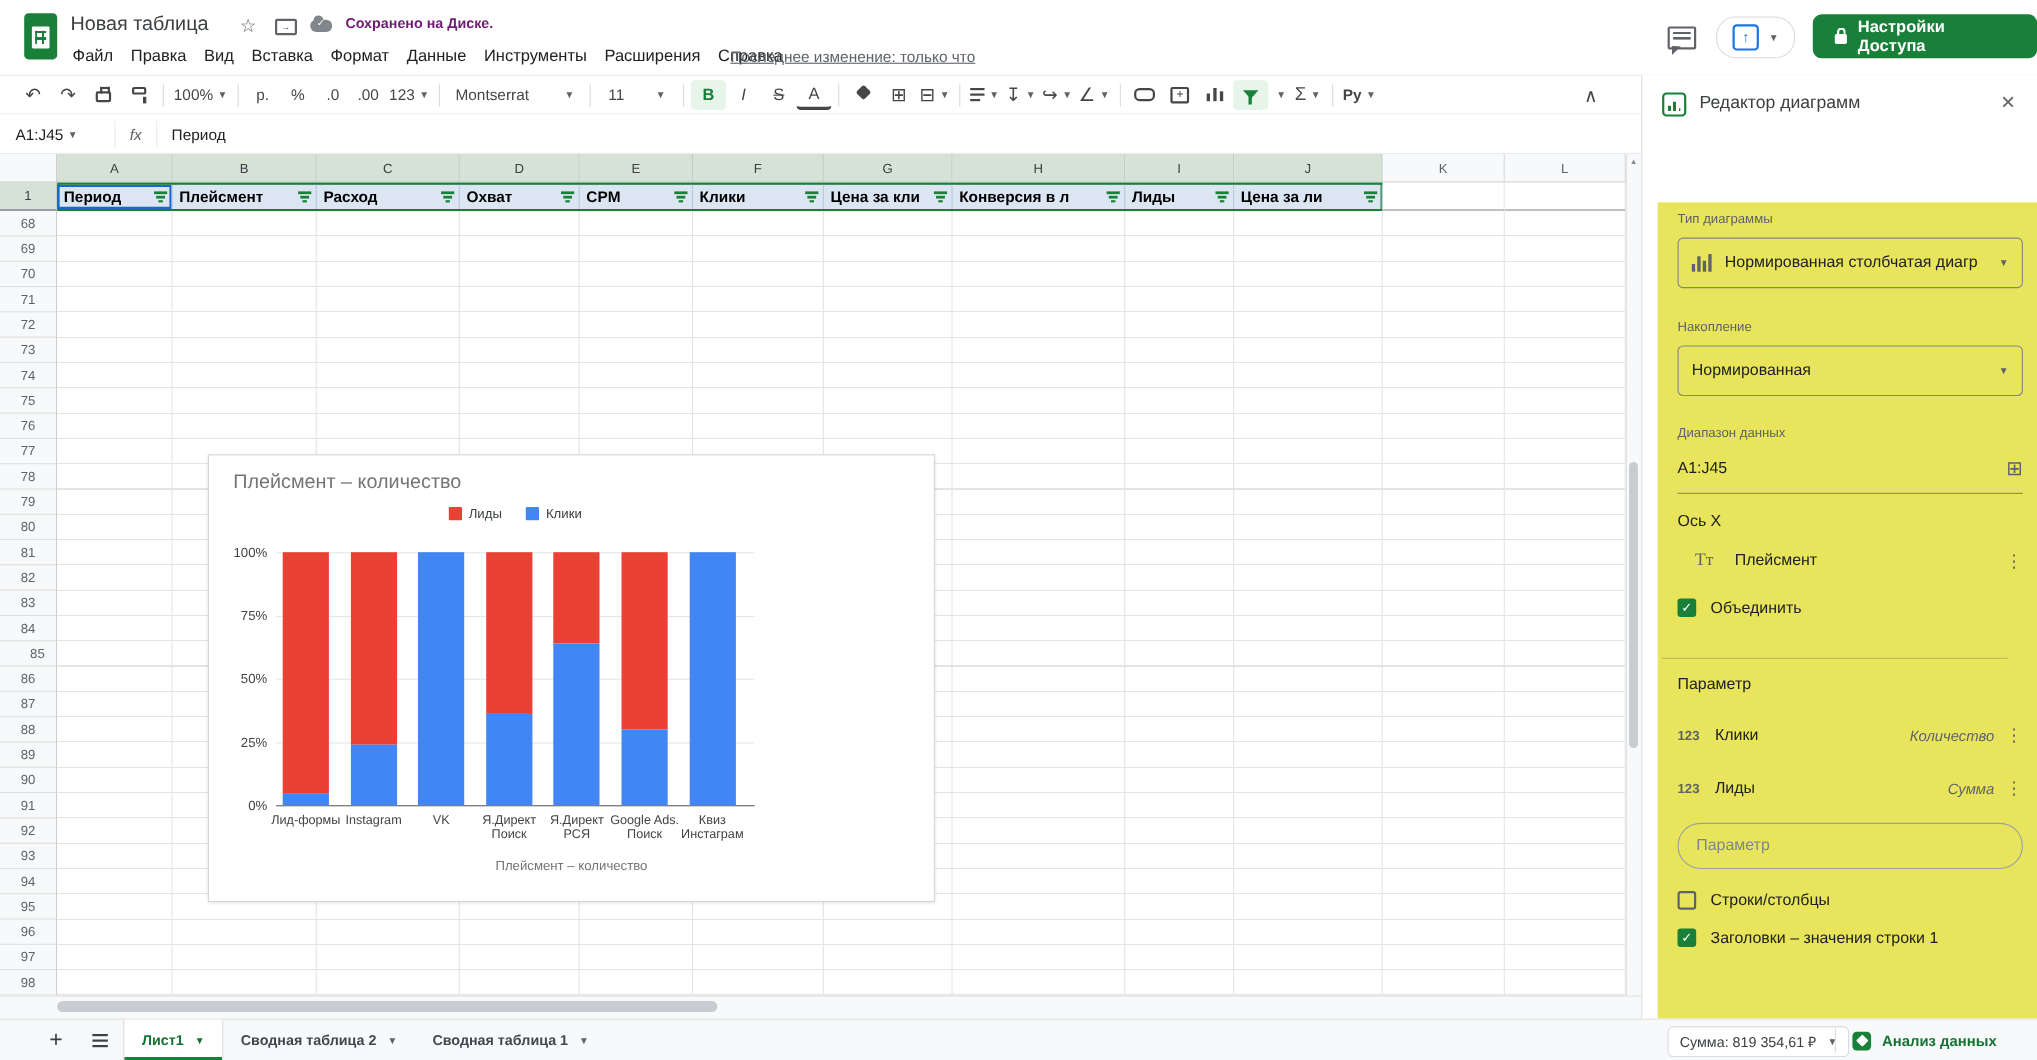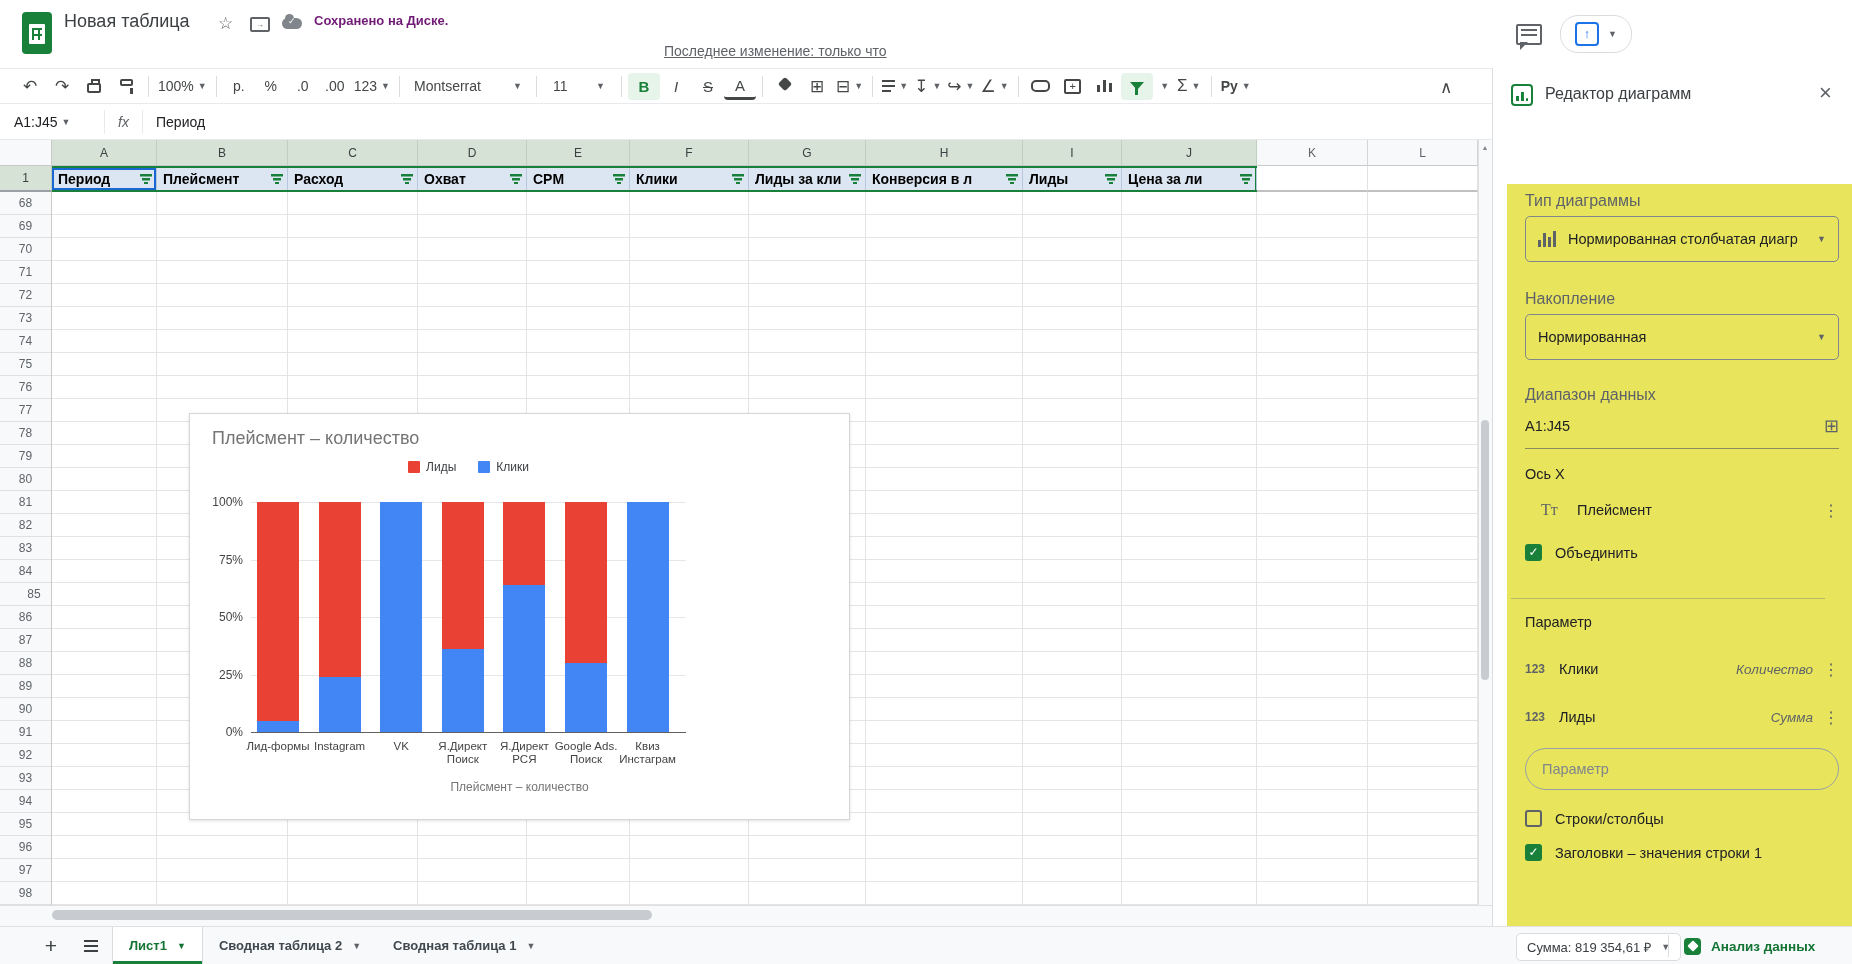--- a/index.html
+++ b/index.html
@@ -106,21 +106,21 @@
   .p-ic{left:18px;top:16px;width:22px;height:22px;border:2px solid #188038;border-radius:4px;box-sizing:border-box;}
   .p-ic::after{content:"";position:absolute;left:3px;right:3px;bottom:3px;height:9px;background:
      linear-gradient(90deg,#188038 0 3px,transparent 3px 5px,#188038 5px 8px,transparent 8px 10px,#188038 10px 13px);
      -webkit-mask:linear-gradient(0deg,#000 0 100%);clip-path:polygon(0 45%,33% 45%,33% 0,66% 0,66% 70%,100% 70%,100% 100%,0 100%);}
   #panel-title{left:52px;top:17px;font-size:16px;color:#3c4043;}
   #panel-close{left:326px;top:12px;font-size:22px;color:#5f6368;}
   #ptabs{left:0;top:44px;width:360px;height:68px;border-bottom:1px solid #dadce0;box-sizing:border-box;}
   .ptab{position:absolute;top:24px;font-size:14.5px;}
   #ptab-underline{left:34px;top:65px;width:130px;height:3px;background:#188038;border-radius:2px 2px 0 0;}
   #yellow{left:14px;top:116px;width:346px;height:742px;background:#e8e55c;}
-  .ylabel{position:absolute;left:32px;font-size:16px;color:#5f6368;}
+  .ylabel{position:absolute;left:32px;font-size:12px;color:#5f6368;}
   .ydrop{position:absolute;left:32px;width:314px;height:46px;border:1px solid #80868b;border-radius:5px;box-sizing:border-box;display:flex;align-items:center;padding:0 12px;font-size:14.5px;color:#202124;}
   .ydrop .txt{overflow:hidden;white-space:nowrap;flex:1;}
   .ic-colbars{display:flex;align-items:flex-end;gap:2px;margin-right:12px;flex:none;}
   .ic-colbars i{display:block;width:3px;background:#5f6368;}
   .sechead{position:absolute;left:32px;font-size:14.5px;color:#202124;font-weight:bold;}
   .dots{position:absolute;right:16px;font-size:16px;color:#5f6368;letter-spacing:0;}
   .cb{position:absolute;left:32px;width:17px;height:17px;border-radius:3px;box-sizing:border-box;}
   .cb.on{background:#188038;color:#fff;font-size:12px;text-align:center;line-height:17px;}
   .cb.off{border:2px solid #5f6368;}
   .cblabel{position:absolute;left:62px;font-size:14.5px;color:#202124;}
@@ -155,29 +155,44 @@
 
   <div id="topbar" class="abs">
     <div class="logo abs"></div>
     <div id="doc-title" class="abs">Новая таблица</div>
     <div class="abs tb-ic" style="left:218px;">☆</div>
     <div class="abs tb-ic" style="left:250px;top:17px;width:16px;height:11px;border:2px solid #5f6368;border-radius:2px;font-size:8px;text-align:center;line-height:11px;">→</div>
     <div class="abs" style="left:282px;top:18px;">
         <span class="ic-cloud" style="display:block;"></span>
       </div>
     <div id="saved-text" class="abs">Сохранено на Диске.</div>
+    <div id="menus" class="abs flex">
+        <div class="menu-item">Файл</div>
+        <div class="menu-item">Правка</div>
+        <div class="menu-item">Вид</div>
+        <div class="menu-item">Вставка</div>
+        <div class="menu-item">Формат</div>
+        <div class="menu-item">Данные</div>
+        <div class="menu-item">Инструменты</div>
+        <div class="menu-item">Расширения</div>
+        <div class="menu-item">Справка</div>
+      </div>
     <div class="abs flex" style="left:648px;top:38px;height:26px;">
       <span id="last-edit">Последнее изменение: только что</span>
     </div>
     <div class="abs" style="left:1516px;top:24px;">
         <span class="ic-bubble" style="display:block;"></span>
       </div>
     <div id="share-pill" class="abs flex">
       <span class="ic-upblue">↑</span>
       <span class="car">▼</span>
+    </div>
+    <div id="access-btn" class="abs flex">
+      <span class="ic-lock"></span>
+      <span>Настройки Доступа</span>
     </div>
   </div>
 
   <div id="toolbar" class="abs flex">
     <div class="tbtn tglyph">↶</div>
     <div class="tbtn tglyph">↷</div>
     <div class="tbtn">
         <span class="ic-print"></span>
       </div>
     <div class="tbtn">
@@ -310,21 +325,21 @@
         </div>
         <div class="hcell" style="left: 473px; width: 103px;">
           <span style="overflow: hidden; white-space: nowrap;">CPM</span>
           <span class="cell-filter"></span>
         </div>
         <div class="hcell" style="left: 576px; width: 119px;">
           <span style="overflow: hidden; white-space: nowrap;">Клики</span>
           <span class="cell-filter"></span>
         </div>
         <div class="hcell" style="left: 695px; width: 117px;">
-          <span style="overflow: hidden; white-space: nowrap;">Лиды за кли</span>
+          <span style="overflow: hidden; white-space: nowrap;">Цена за кли</span>
           <span class="cell-filter"></span>
         </div>
         <div class="hcell" style="left: 812px; width: 157px;">
           <span style="overflow: hidden; white-space: nowrap;">Конверсия в л</span>
           <span class="cell-filter"></span>
         </div>
         <div class="hcell" style="left: 969px; width: 99px;">
           <span style="overflow: hidden; white-space: nowrap;">Лиды</span>
           <span class="cell-filter"></span>
         </div>

